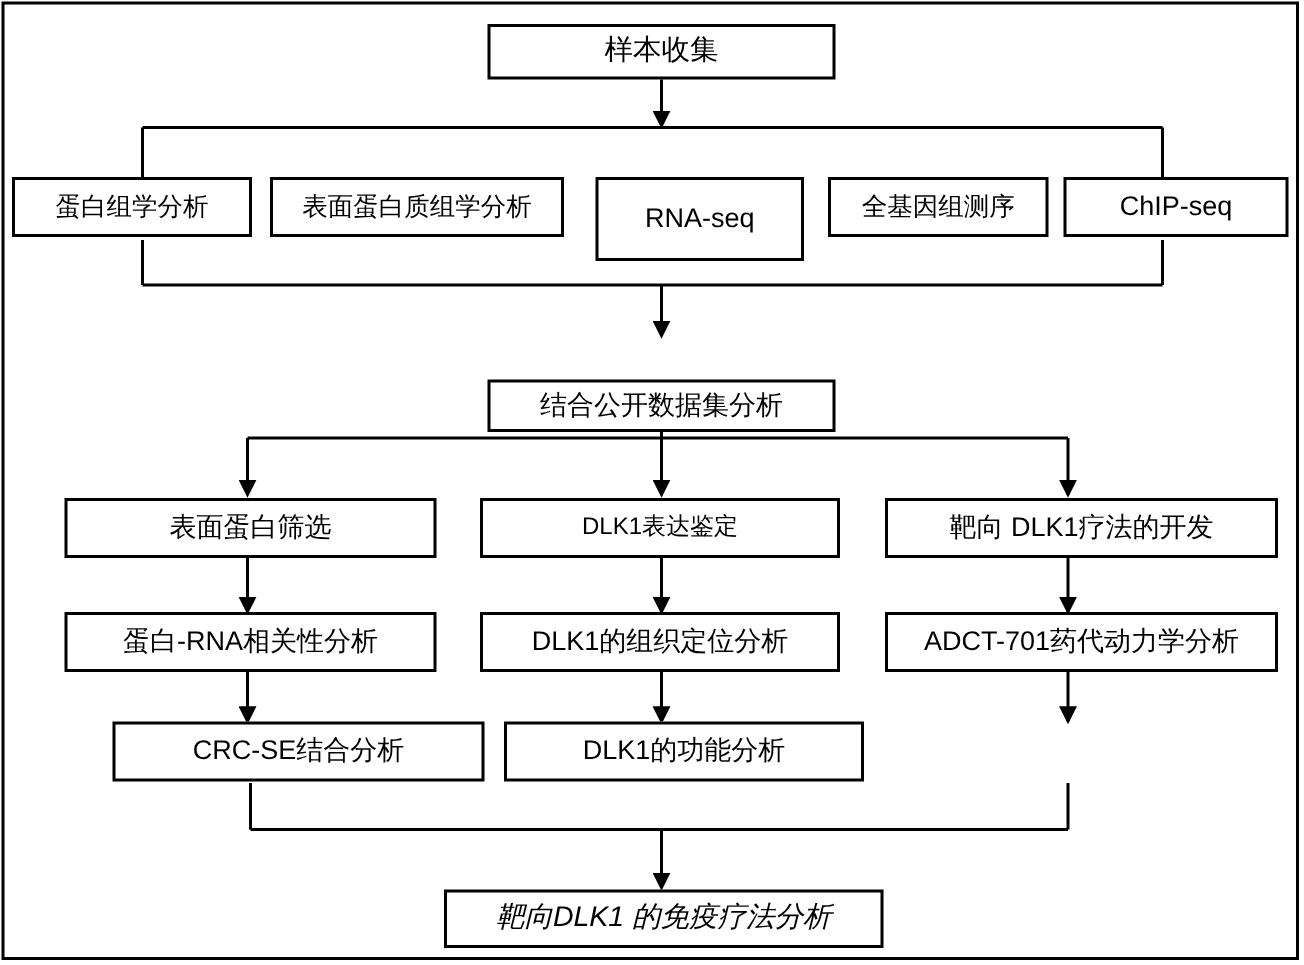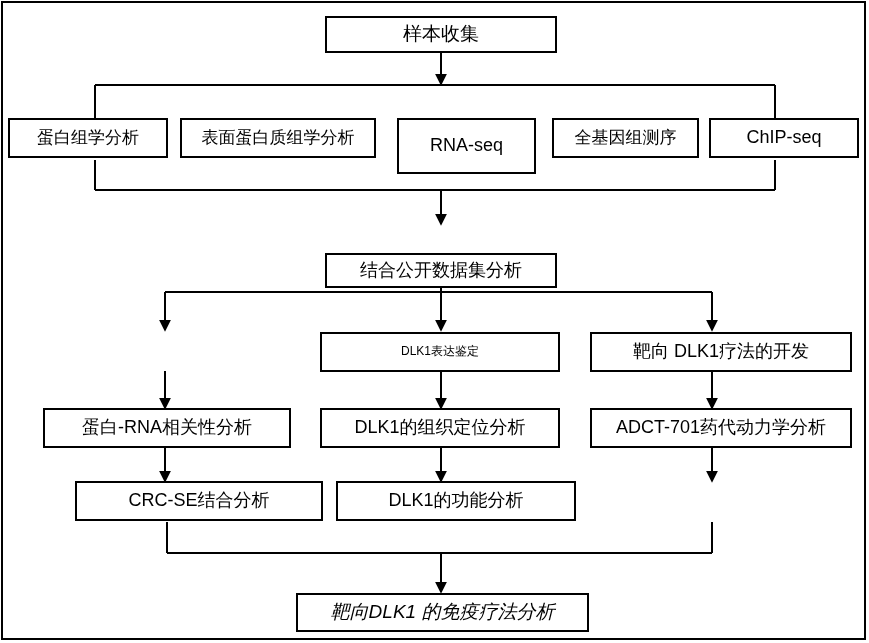--- a/index.html
+++ b/index.html
@@ -118,22 +118,25 @@
   </div>
 
   <div class="node" style="left:709px; top:118px; width:150px; height:40px; font-size:18px;">
     <span class="node-label">ChIP-seq</span>
   </div>
 
   <div class="node" style="left:325px; top:225px; width:232px; height:35px; font-size:18px;margin-top:28px;">
     <span class="node-label">结合公开数据集分析</span>
   </div>
 
+  <div class="node" style="left:43px; top:332px; width:248px; height:40px; font-size:18px;">
+    <span class="node-label">表面蛋白筛选</span>
+  </div>
 
-  <div class="node" style="left:320px; top:332px; width:240px; height:40px; font-size:12px;">
+  <div class="node" style="left:320px; top:332px; width:240px; height:40px; font-size:16px;">
     <span class="node-label">DLK1表达鉴定</span>
   </div>
 
   <div class="node" style="left:590px; top:332px; width:262px; height:40px; font-size:18px;text-align:center;">
     <span class="node-label">靶向 DLK1疗法的开发</span>
   </div>
 
   <div class="node" style="left:43px; top:408px; width:248px; height:40px; font-size:18px;">
     <span class="node-label">蛋白-RNA相关性分析</span>
   </div>

